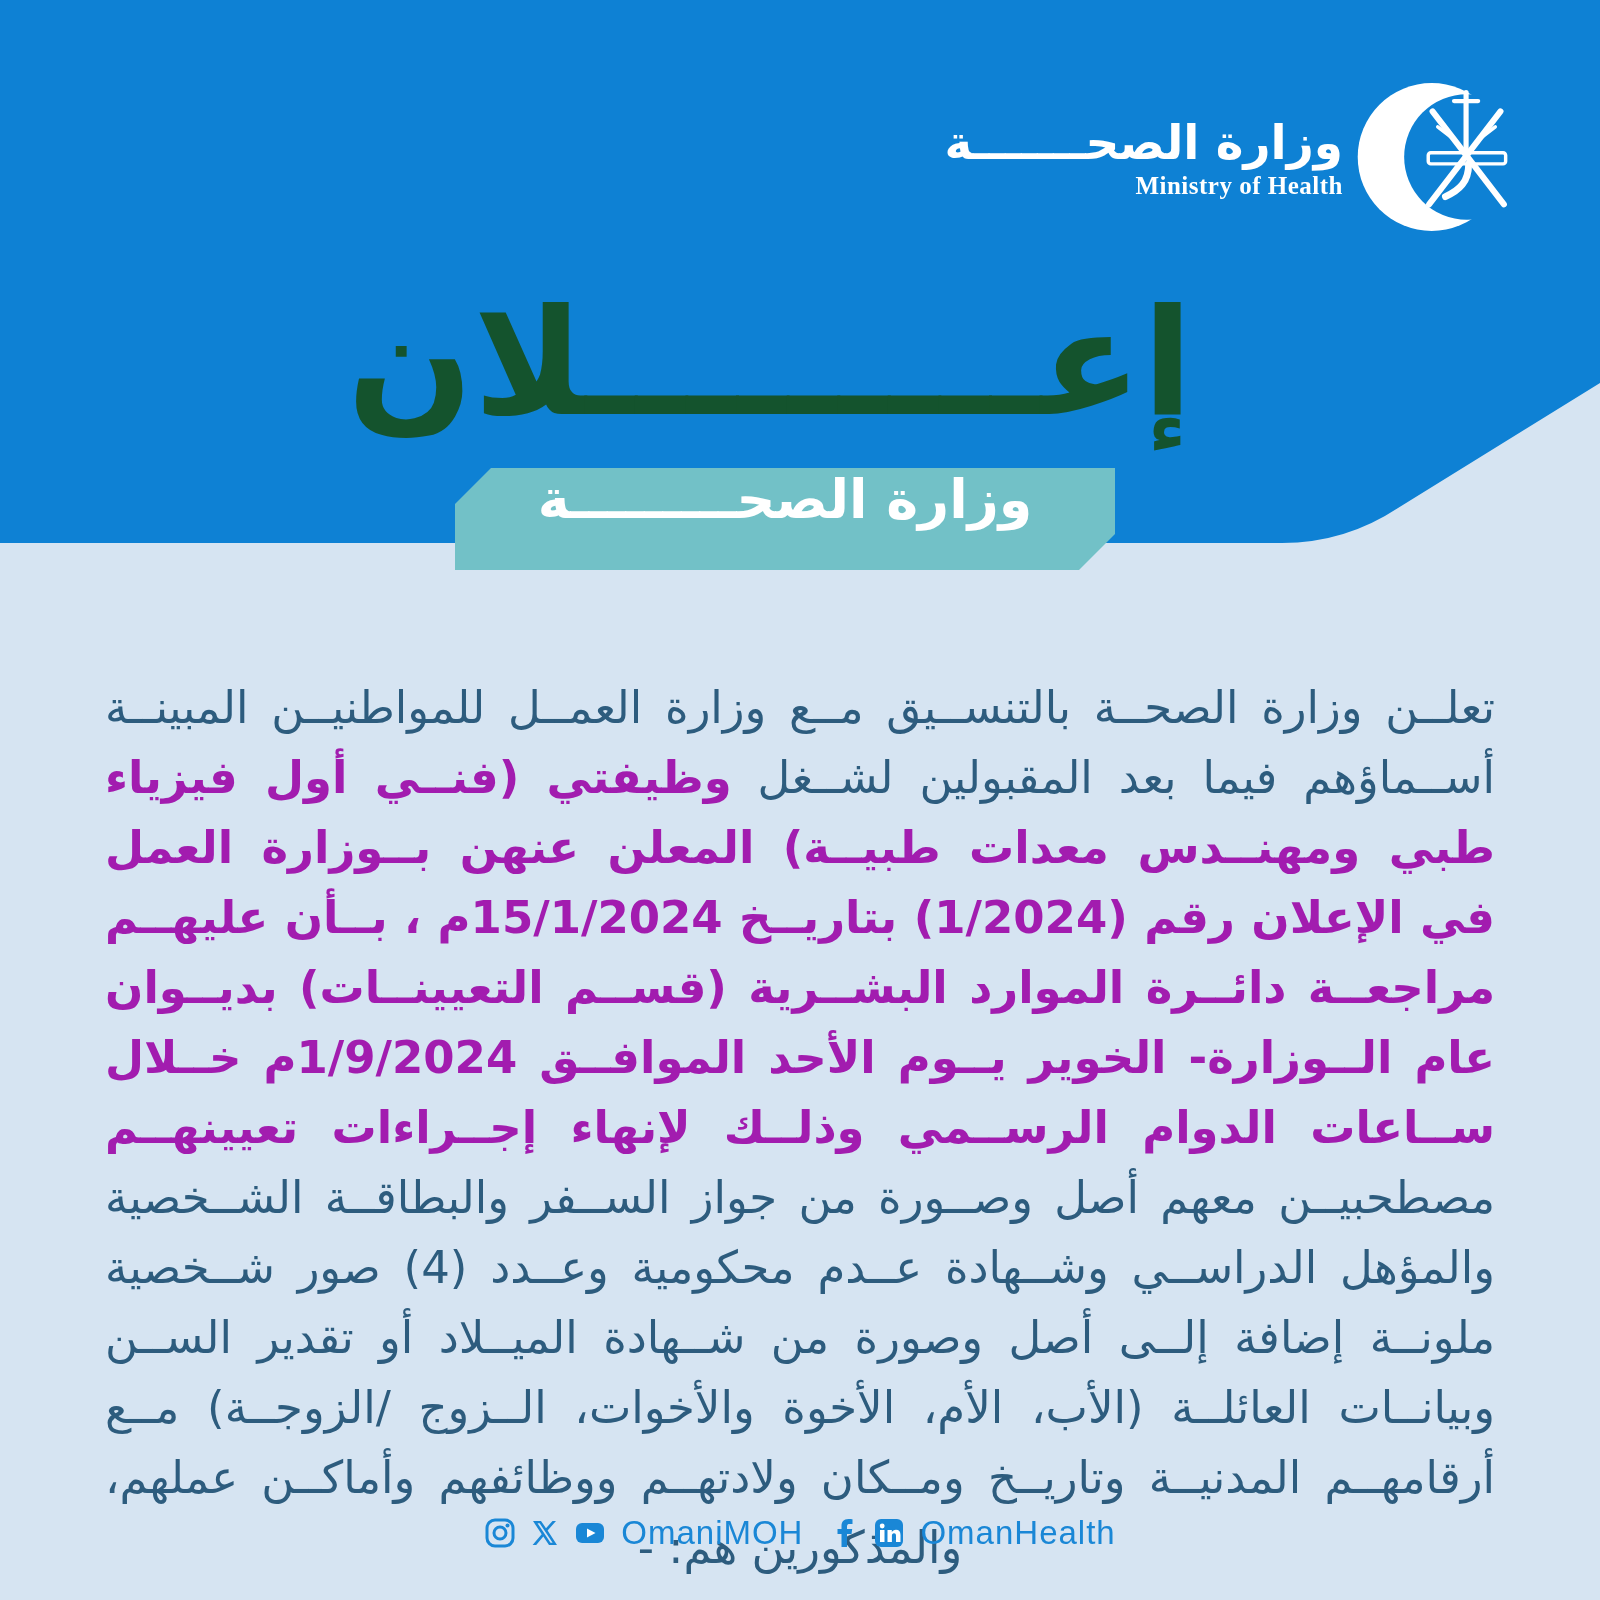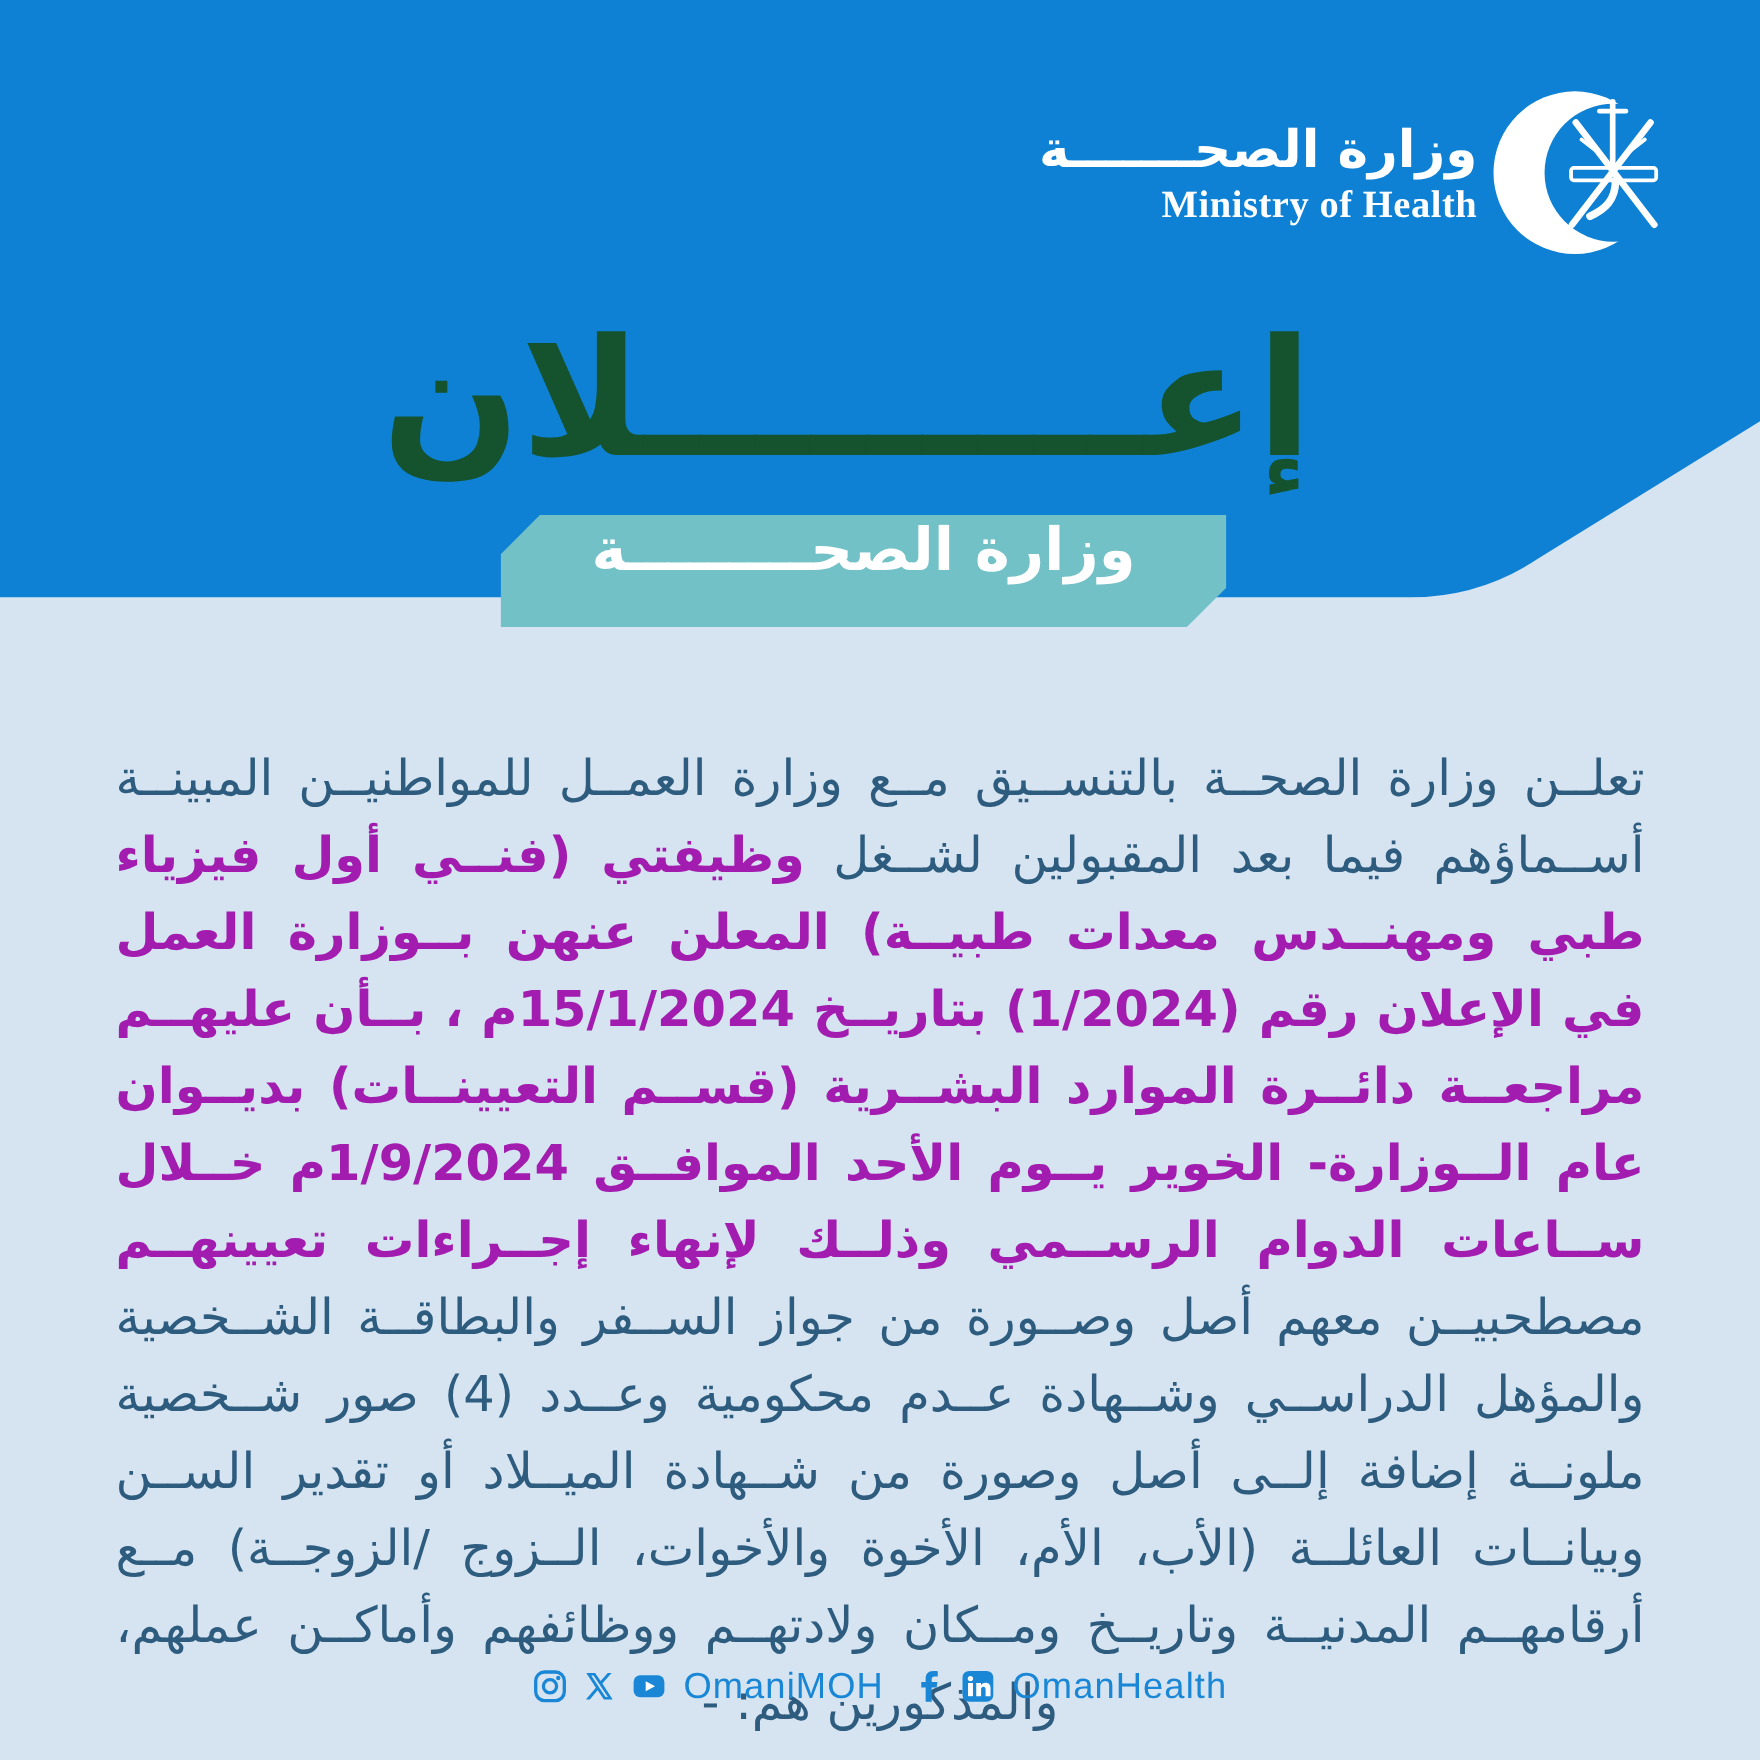--- a/index.html
+++ b/index.html
@@ -4,21 +4,21 @@
 <style>
   html,body{margin:0;padding:0;background:#d6e4f2;}
   .canvas{position:relative;width:1600px;height:1600px;background:#d6e4f2;overflow:hidden;
           font-family:"DejaVu Sans",sans-serif;}
   
   .header-shape{position:absolute;left:0;top:0;width:1600px;height:560px;pointer-events:none;}
   
   .logo{position:absolute;top:62px;right:72px;display:flex;align-items:center;gap:13px;}
   .logo-text{text-align:right;color:#ffffff;}
   .logo-ar{font-size:47px;font-weight:bold;line-height:1.25;font-family:"DejaVu Sans",sans-serif;}
-  .logo-en{font-size:35px;font-weight:bold;font-family:"Liberation Serif",serif;letter-spacing:.5px;}
+  .logo-en{font-size:25px;font-weight:bold;font-family:"Liberation Serif",serif;letter-spacing:.5px;}
   .crest{width:172px;height:190px;}
   
   .title{position:absolute;top:282px;left:0;width:1540px;text-align:center;color:#14532d;
          font-size:148px;font-weight:bold;line-height:1.1;}
   
   .badge{position:absolute;left:455px;top:468px;width:660px;height:102px;background:#72c1c7;
          clip-path:polygon(0 36px,36px 0,100% 0,100% calc(100% - 36px),calc(100% - 36px) 100%,0 100%);
          display:flex;align-items:flex-start;justify-content:center;}
   .badge span{color:#ffffff;font-size:54px;font-weight:bold;}
   

